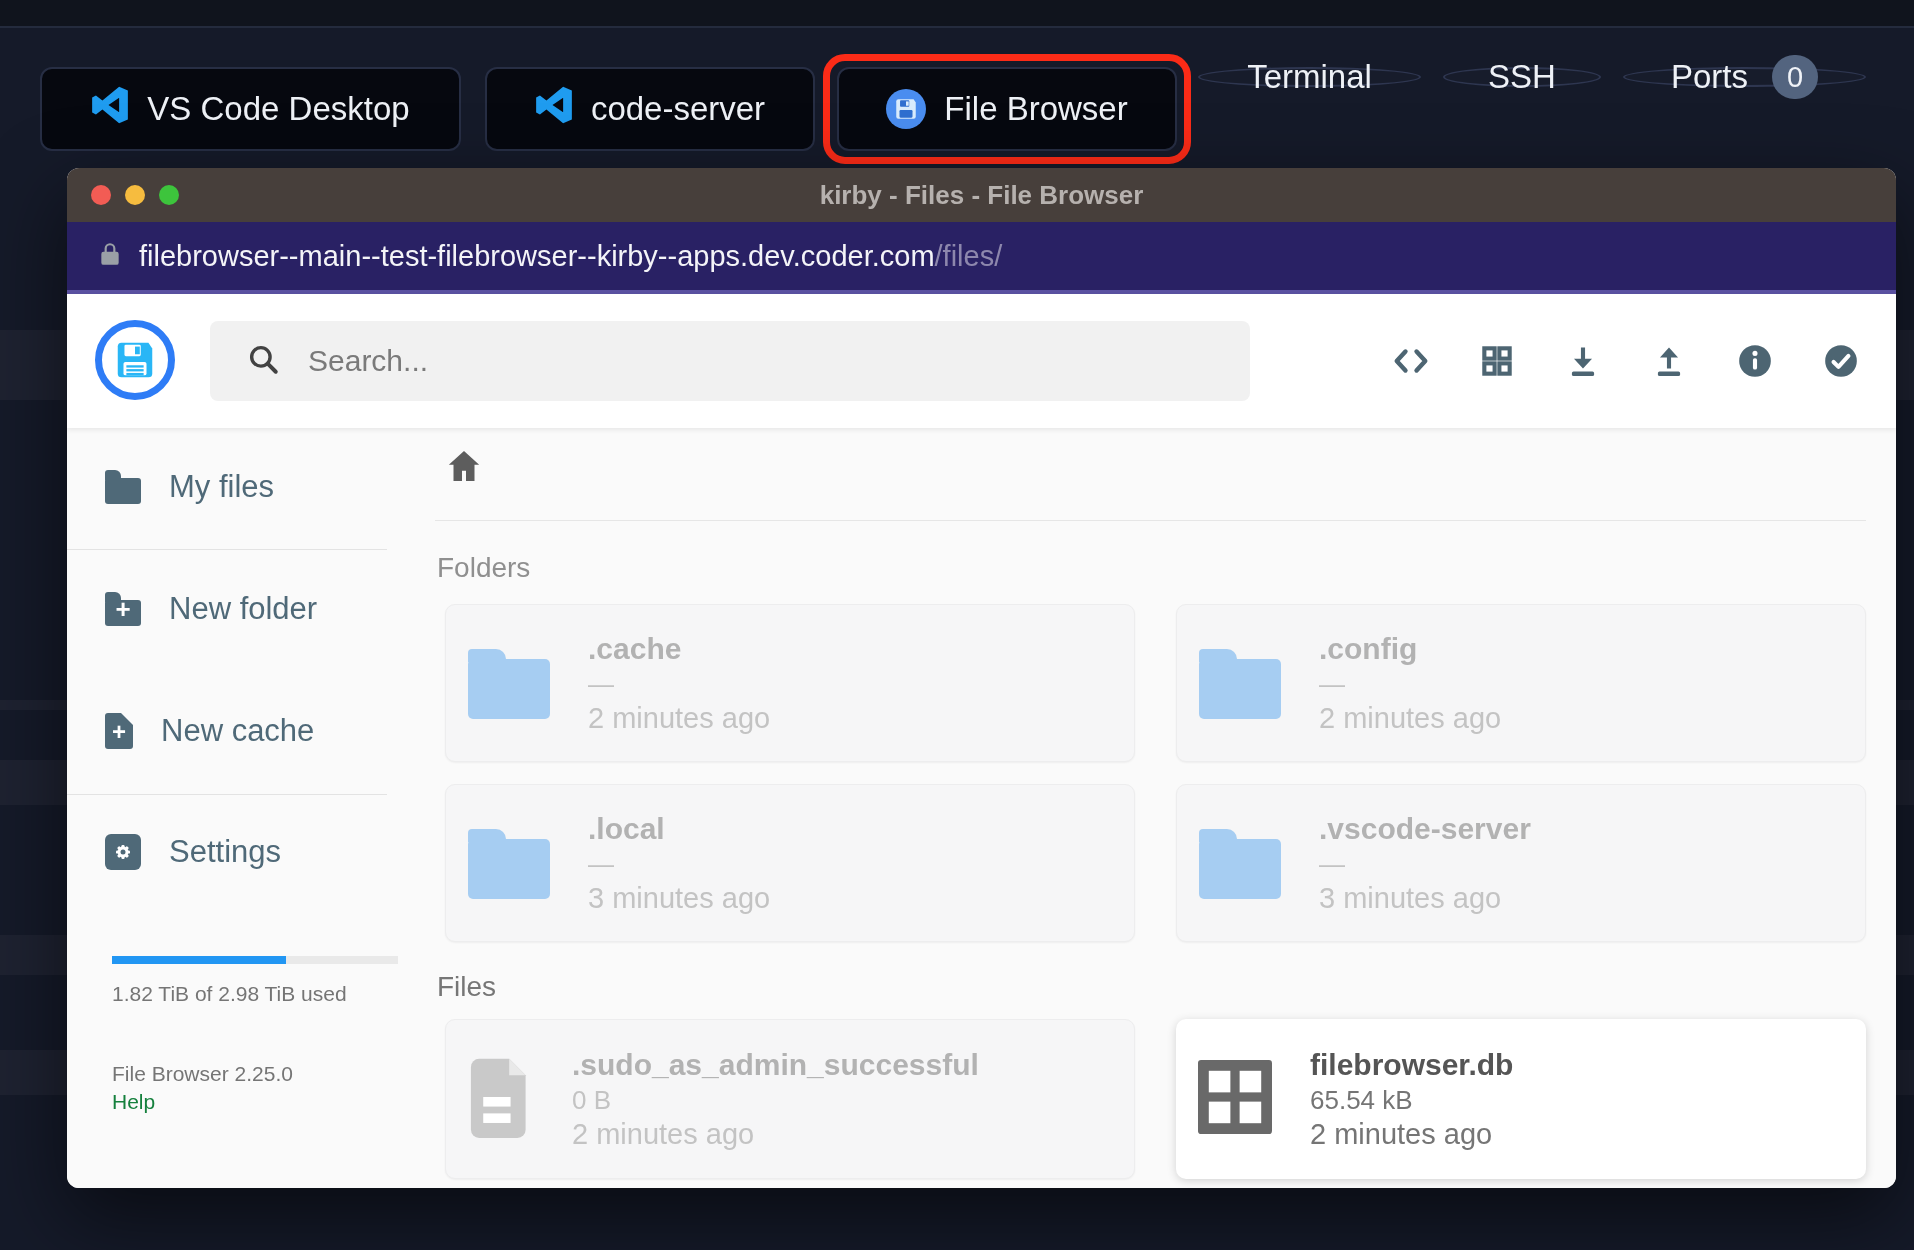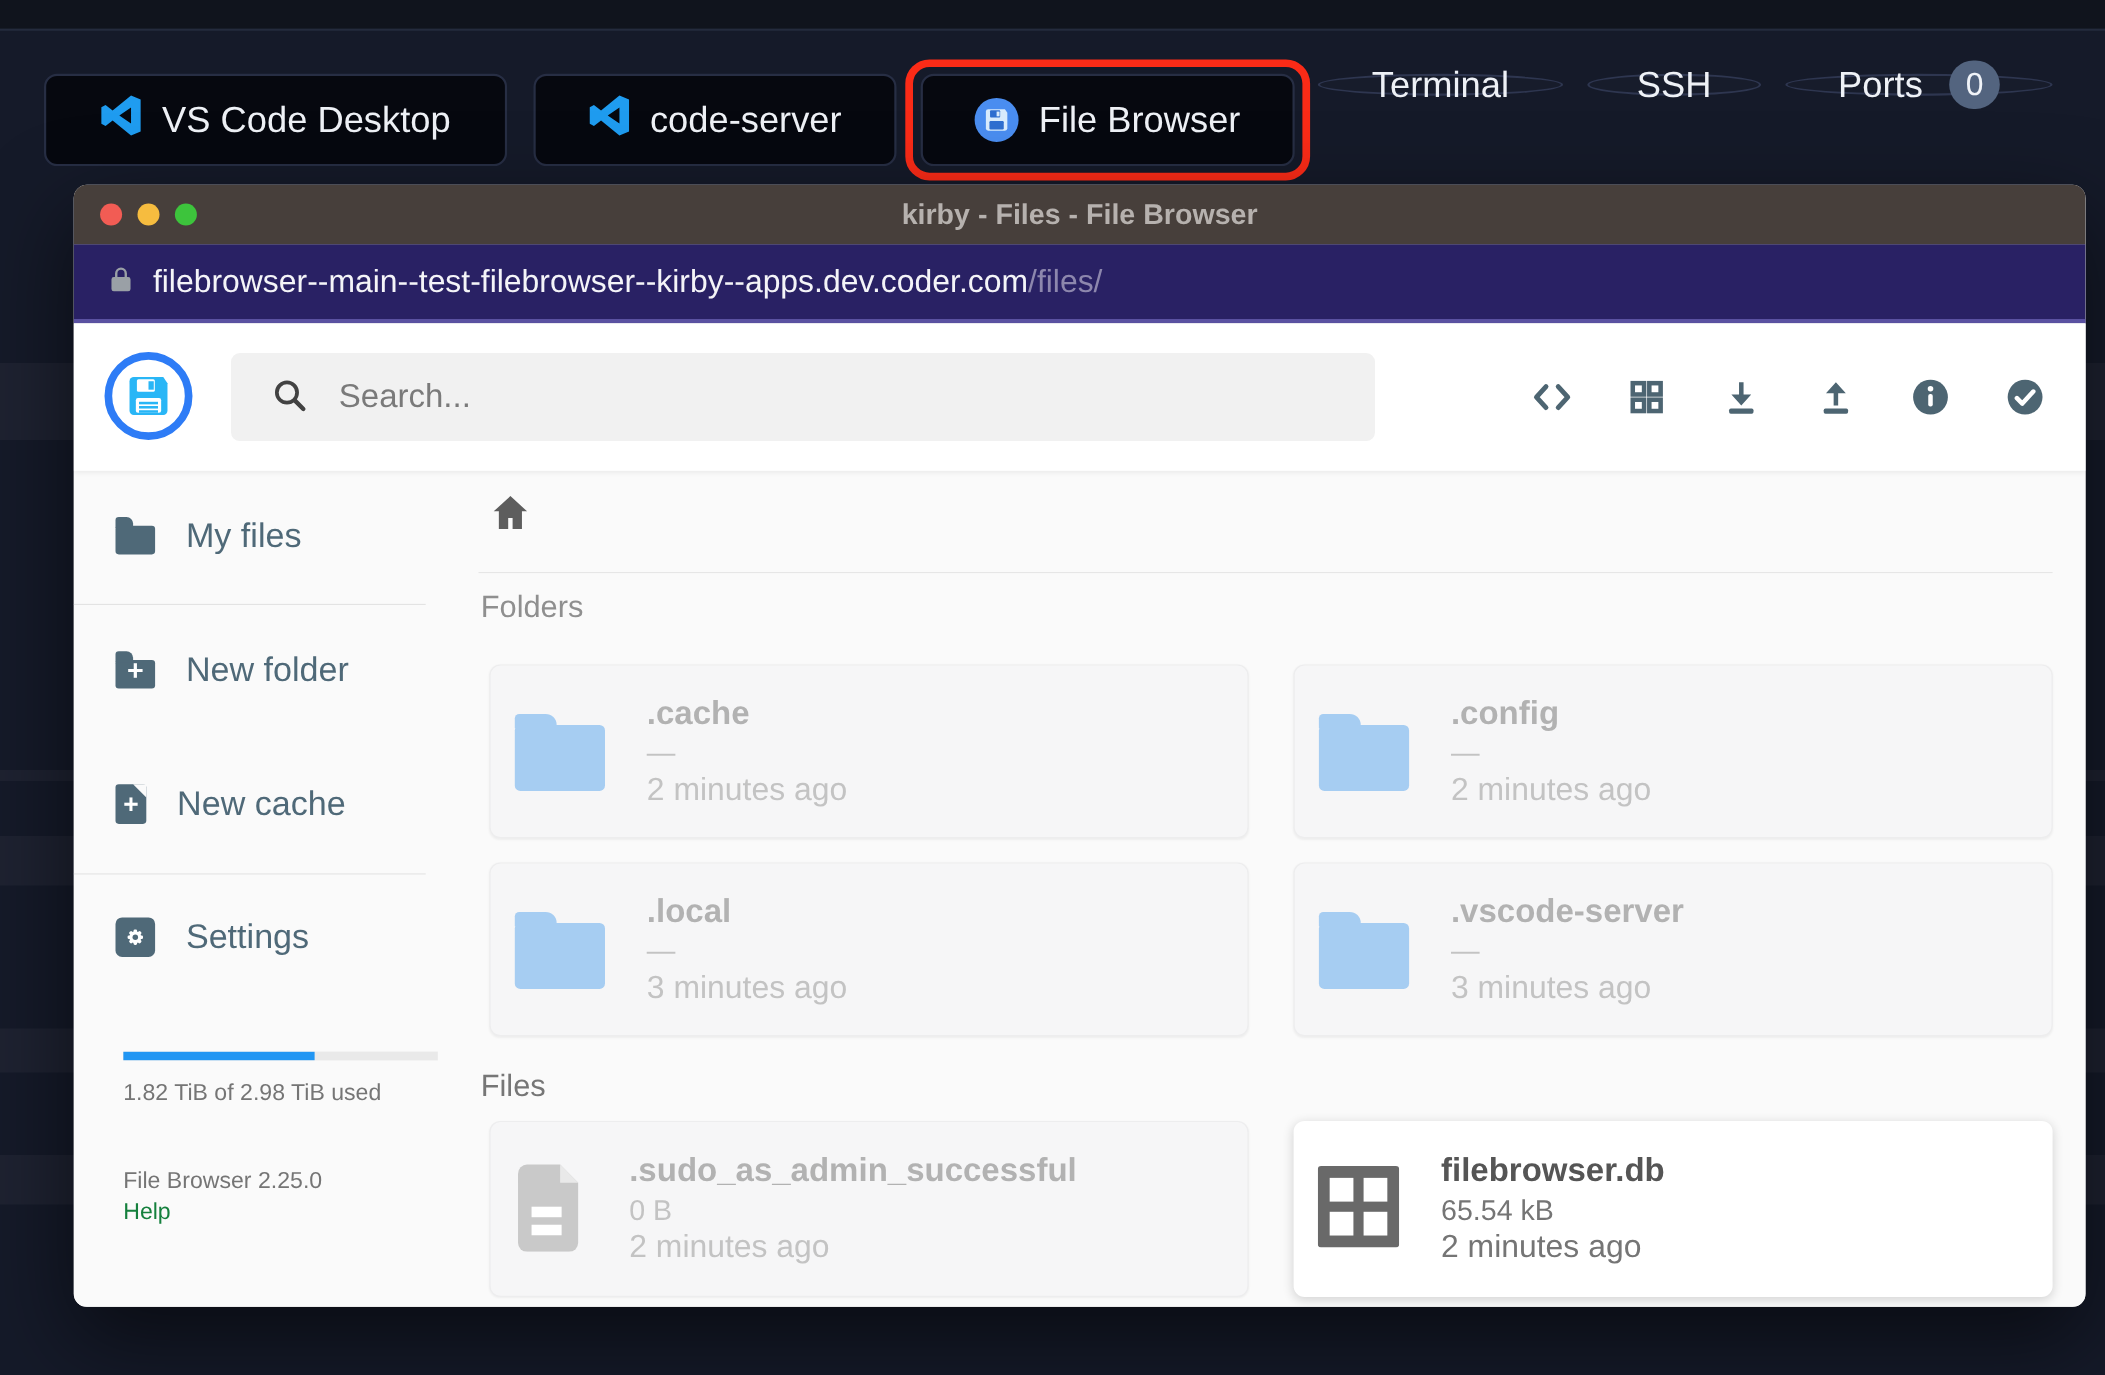--- a/index.html
+++ b/index.html
@@ -61,21 +61,21 @@
   .mini-gear{width:36px;height:36px;background:#4f6978;border-radius:6px;display:flex;align-items:center;justify-content:center;}
   .progress{position:absolute;left:45px;top:662px;width:286px;height:8px;background:#e9e9e9;overflow:hidden;}
   .progress .fill{height:100%;background:#2196f3;width:0;}
   .usage{position:absolute;left:45px;top:688px;color:#757575;font-size:21px;}
   .version{position:absolute;left:45px;top:768px;color:#757575;font-size:21px;}
   .helplink{position:absolute;left:45px;top:796px;color:#15803d;font-size:21px;cursor:pointer;}
   
   .home-btn{position:absolute;left:375px;top:150px;width:44px;height:44px;display:flex;align-items:center;justify-content:center;cursor:pointer;}
   .crumb-divider{position:absolute;left:368px;top:226px;width:1431px;height:1px;background:#e6e6e6;}
   .section-label{position:absolute;left:370px;font-size:28px;font-weight:500;}
-  .lbl-folders{top:242px;color:#8f8f8f;}
+  .lbl-folders{top:258px;color:#8f8f8f;}
   .lbl-files{top:677px;color:#767676;}
   .card{position:absolute;width:690px;height:158px;border-radius:10px;display:flex;align-items:center;gap:38px;
     padding-left:22px;box-sizing:border-box;cursor:pointer;}
   .card.dim{background:#f6f6f7;border:1px solid #ededee;box-shadow:0 1px 2px rgba(0,0,0,.05);}
   .card.lit{background:#ffffff;box-shadow:0 2px 10px rgba(0,0,0,.16);}
   .c1{left:378px}.c2{left:1109px}
   .r1{top:310px}.r2{top:490px}.r3{top:725px;height:160px}
   .card-text{display:flex;flex-direction:column;}
   .card-name{font-size:30px;font-weight:bold;line-height:38px;}
   .card-size{font-size:26px;line-height:32px;}

